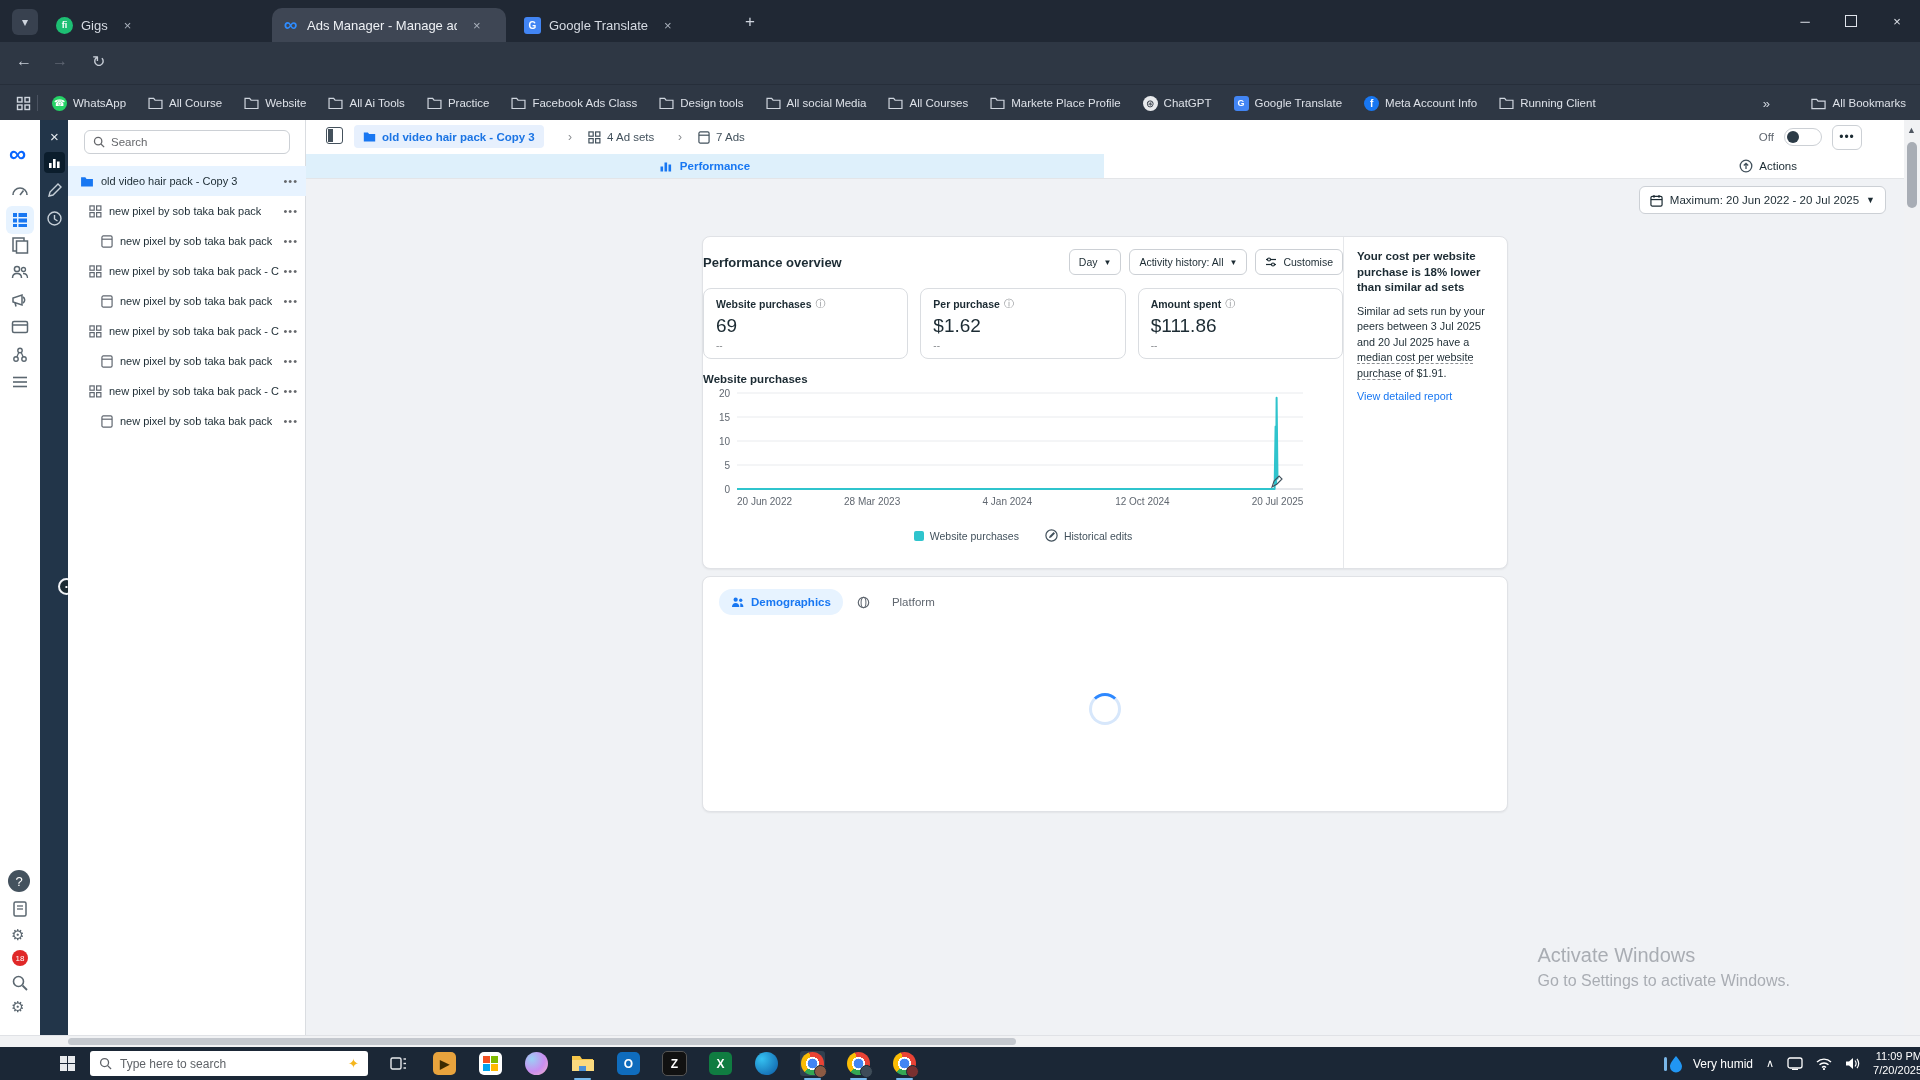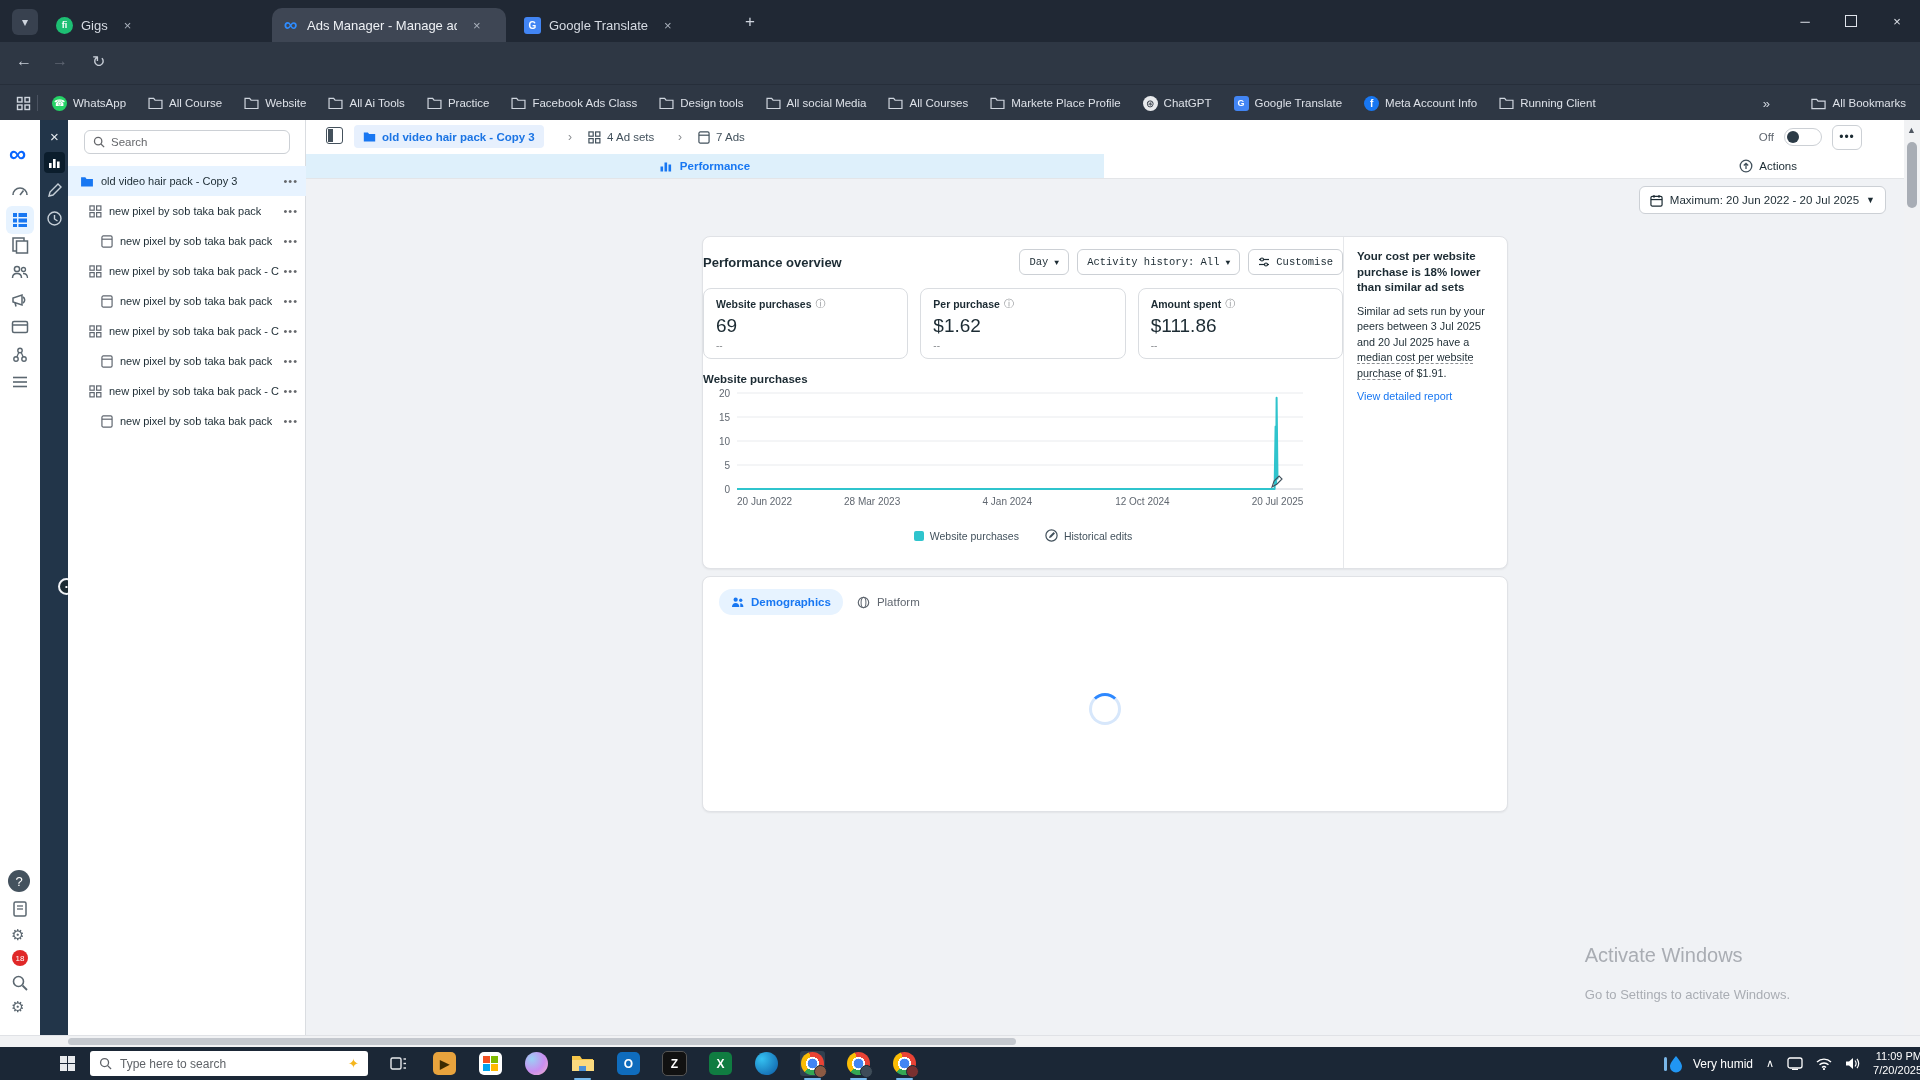--- a/index.html
+++ b/index.html
@@ -96,55 +96,55 @@
     display:flex;align-items:center;gap:7px;padding:0 10px;color:#1c2b33;font-size:11.5px;}
 
   .card{position:absolute;background:#fff;border:1px solid #e0e2e6;border-radius:8px;box-sizing:border-box;
     box-shadow:0 1px 2px rgba(0,0,0,.06);}
   .card1{left:702px;top:236px;width:806px;height:333px;display:flex;}
   .c1-left{flex:1;padding:12px 0;box-sizing:border-box;}
   .c1-right{width:164px;border-left:1px solid #e6e8eb;padding:12px 13px;box-sizing:border-box;}
   .ov-head{display:flex;align-items:center;}
   .ov-title{font-size:13px;font-weight:bold;color:#1c2b33;flex:1;}
   .ctrl{height:24px;border:1px solid #ccd0d5;border-radius:6px;display:flex;align-items:center;gap:6px;
-    padding:0 9px;color:#1c2b33;font-size:10.5px;margin-left:8px;background:#fff;font-family:Liberation Mono, monospace;}
+    padding:0 9px;color:#1c2b33;font-size:10.5px;margin-left:8px;background:#fff;}
   .metrics{display:flex;gap:12px;margin-top:13px;}
   .metric{flex:1;border:1px solid #dadde1;border-radius:8px;padding:8px 12px 7px;}
   .m-label{font-size:10.5px;font-weight:bold;color:#1c2b33;display:flex;align-items:center;gap:4px;}
   .m-info{color:#8a8d91;font-size:10px;font-weight:normal;}
   .m-value{font-size:19px;color:#1c2b33;margin-top:4px;}
   .m-sub{font-size:10px;color:#8a8d91;margin-top:3px;}
   .chart-title{font-size:11.5px;font-weight:bold;color:#1c2b33;margin-top:14px;}
   .legend{display:flex;justify-content:center;gap:26px;margin-top:2px;}
   .leg-item{display:flex;align-items:center;gap:6px;font-size:10.5px;color:#42515c;}
   .leg-swatch{width:10px;height:10px;border-radius:2px;background:#2fc4cd;}
 
   .ins-title{font-size:11.5px;font-weight:bold;color:#1c2b33;line-height:1.35;}
   .ins-body{font-size:10.8px;color:#1c2b33;line-height:1.45;margin-top:8px;}
   .ins-ul{border-bottom:1px dashed #8a8d91;}
   .ins-link{font-size:10.8px;color:#1877f2;margin-top:8px;}
 
   .card2{left:702px;top:576px;width:806px;height:236px;padding:12px 16px;}
   .bk-tabs{display:flex;align-items:center;gap:14px;}
   .bk-demo{height:26px;border-radius:14px;background:#e7f3ff;display:flex;align-items:center;gap:7px;
     padding:0 12px;color:#1877f2;font-size:11.5px;font-weight:bold;}
-  .bk-plat{display:flex;align-items:center;gap:7px;color:#606770;font-size:11.5px;}
+  .bk-plat{display:flex;align-items:center;gap:22px;color:#606770;font-size:11.5px;}
   .spinner{width:26px;height:26px;border-radius:50%;border:3px solid #d7e7fb;border-top-color:#2d88ff;
     margin:78px auto 0;animation:spin 1s linear infinite;}
   @keyframes spin{to{transform:rotate(360deg);}}
 
   .hscroll{position:absolute;left:0;top:1035px;width:1920px;height:12px;background:#f1f2f4;border-top:1px solid #e0e2e6;box-sizing:border-box;}
   .hthumb{position:absolute;left:68px;top:2px;width:948px;height:7px;border-radius:4px;background:#c4c8ce;}
   .vscroll{position:absolute;right:0;top:120px;width:16px;height:915px;background:#f1f2f4;}
   .varrow{position:absolute;left:3px;top:5px;color:#505762;font-size:9px;}
   .vthumb{position:absolute;left:3px;top:22px;width:10px;height:66px;border-radius:5px;background:#a8adb5;}
 
   .watermark{position:absolute;right:130px;top:944px;text-align:left;color:#9da1a8;opacity:.85;}
   .wm1{font-size:20px;}
-  .wm2{font-size:13px;margin-top:20px;}
+  .wm2{font-size:16px;margin-top:5px;}
 
   
   .taskbar{position:absolute;left:0;top:1047px;width:1920px;height:33px;background:#1b2736;display:flex;align-items:center;padding-left:44px;}
   .tb-start{width:46px;display:flex;justify-content:center;}
   .winlogo{display:grid;grid-template-columns:7px 7px;grid-template-rows:7px 7px;gap:1px;}
   .winlogo span{background:#e8eaed;}
   .tb-search{width:278px;height:25px;background:#fff;border-radius:3px;display:flex;align-items:center;
     gap:8px;padding:0 9px;box-sizing:border-box;color:#5f6368;font-size:12px;}
   .sparkle{margin-left:auto;color:#f5b61e;font-size:13px;}
   .tb-icons{display:flex;align-items:center;gap:21px;margin-left:18px;}

